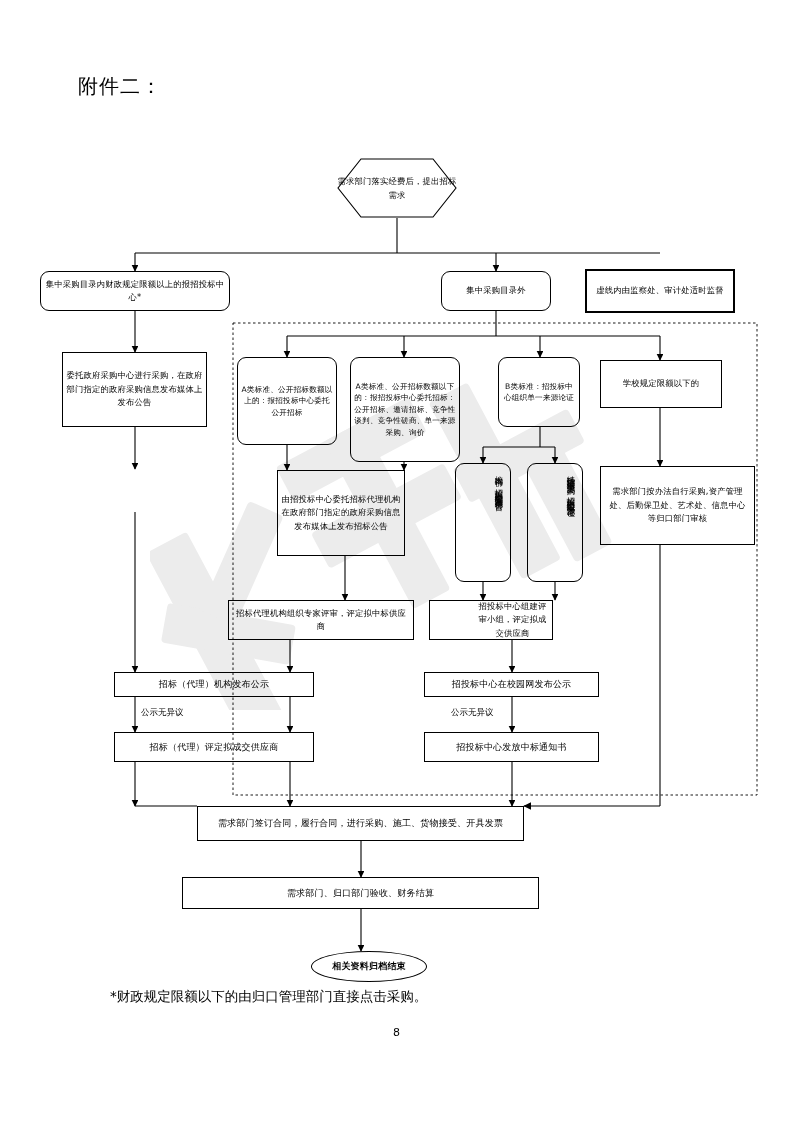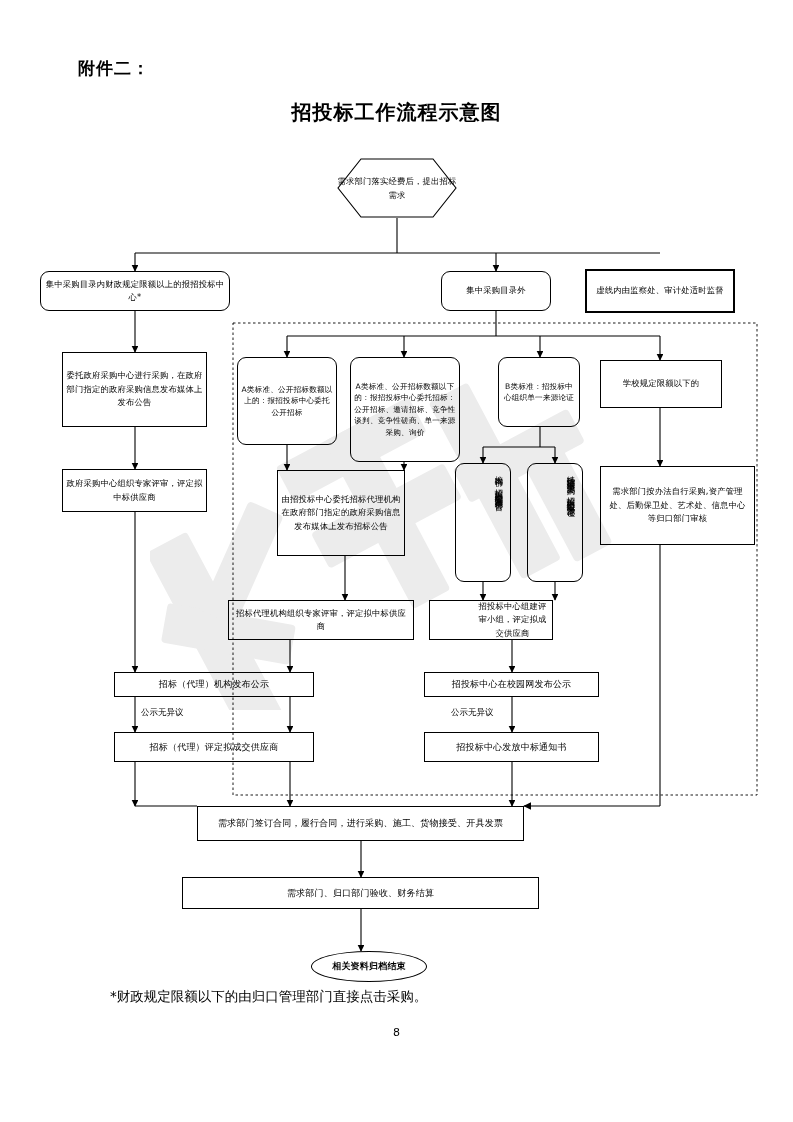--- a/index.html
+++ b/index.html
@@ -26,24 +26,24 @@
     width: 470px;
     height: 330px;
     pointer-events: none;
     opacity: 1;
     z-index: 1;
   }
   
   .attach-label {
     position: absolute;
     left: 78px;
-    top: 57px;
+    top: 73px;
     font-family: "DejaVu Serif", "Liberation Serif", serif;
-    font-size: 17px;
-    font-weight: bold;
+    font-size: 20px;
+    font-weight: normal;
     letter-spacing: 1px;
     z-index: 5;
   }
   .doc-title {
     position: absolute;
     left: 0;
     top: 99px;
     width: 793px;
     text-align: center;
     font-family: "DejaVu Sans", "Liberation Sans", sans-serif;
@@ -146,21 +146,20 @@
       <rect x="175" y="45" width="150" height="40" rx="4"></rect>
       <rect x="175" y="120" width="150" height="40" rx="4"></rect>
       <rect x="230" y="45" width="42" height="190" rx="4"></rect>
       <rect x="340" y="60" width="44" height="200" rx="4"></rect>
       <rect x="330" y="130" width="130" height="38" rx="4"></rect>
       <rect x="395" y="150" width="42" height="120" rx="4"></rect>
     </g>
   </svg>
 
   <div class="attach-label">附件二：</div>
-  <div class="doc-title">招投标工作流程示意图</div>
 
   <svg class="edges" viewBox="0 0 793 1122">
     <defs>
       <marker id="arrow" markerWidth="7" markerHeight="7" refX="5.4" refY="3" orient="auto">
         <path d="M0,0 L6,3 L0,6 z" fill="#000"></path>
       </marker>
       <marker id="arrowl" markerWidth="8" markerHeight="8" refX="6.4" refY="3.5" orient="auto">
         <path d="M0,0 L7,3.5 L0,7 z" fill="#000"></path>
       </marker>
     </defs>
@@ -231,23 +230,20 @@
   </div>
 
   <div class="node thick" style="left:585px;top:269px;width:150px;height:44px;padding:2px 8px;">
     <span>虚线内由监察处、审计处适时监督</span>
   </div>
 
   <div class="node" style="left:62px;top:352px;width:145px;height:75px;">
     <span>委托政府采购中心进行采购，在政府部门指定的政府采购信息发布媒体上发布公告</span>
   </div>
 
-  <div class="node" style="left:62px;top:469px;width:145px;height:43px;">
-    <span>政府采购中心组织专家评审，评定拟中标供应商</span>
-  </div>
 
   <div class="node rounded tiny" style="left:237px;top:357px;width:100px;height:88px;">
     <span>A类标准、公开招标数额以上的：报招投标中心委托公开招标</span>
   </div>
 
   <div class="node rounded tiny" style="left:350px;top:357px;width:110px;height:105px;">
     <span>A类标准、公开招标数额以下的：报招投标中心委托招标：公开招标、邀请招标、竞争性谈判、竞争性磋商、单一来源采购、询价</span>
   </div>
 
   <div class="node rounded tiny" style="left:498px;top:357px;width:82px;height:70px;">

